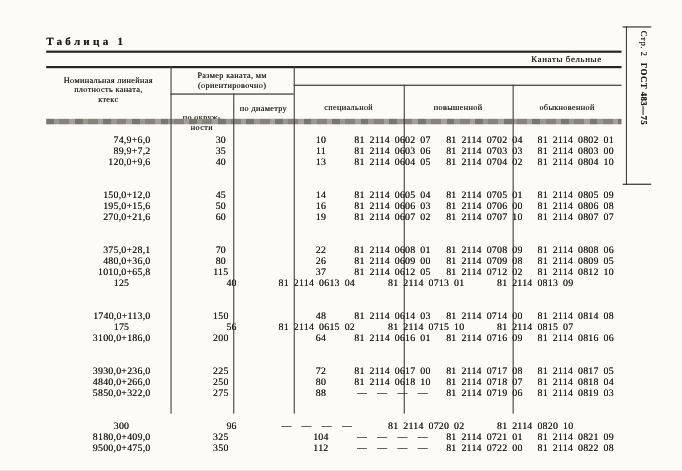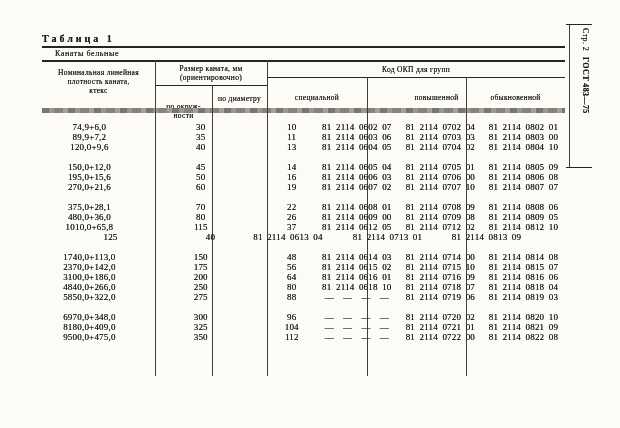--- a/index.html
+++ b/index.html
@@ -14,33 +14,33 @@
     position:absolute; top:33px; left:42px; width:518px;
     font-size:10px; font-weight:bold; letter-spacing:3px;
   }
   .hline { position:absolute; background:#26251f; }
   .vline { position:absolute; width:1.3px; background:#413f3a; }
   .band {
     position:absolute; left:42px; top:108px; width:523px; height:5px;
     background:repeating-linear-gradient(90deg,#777670 0 7px,#9a998f 7px 12px,#85837c 12px 21px,#a3a198 21px 26px);
   }
   .span-title {
-    position:absolute; left:55px; top:49px; width:523px;
-    text-align:left; font-size:8px; letter-spacing:0.6px;
+    position:absolute; left:24px; top:49px; width:523px;
+    text-align:right; font-size:8px; letter-spacing:0.6px;
   }
   .hdr {
     position:absolute; text-align:center;
     font-size:7.5px; line-height:9px; letter-spacing:0.3px;
   }
   .hdr span { display:block; }
   .tbody { position:absolute; left:42px; top:122px; width:523px; }
   .trow { display:flex; height:10px; line-height:10px; font-size:9px; }
-  .trow.group-gap { margin-top:10px; }
+  .trow.group-gap { margin-top:20px; }
   .tcell { text-align:center; letter-spacing:0.2px; }
-  .c0 { width:113px; }
+  .c0 { width:113px;text-align:right; }
   .c1 { width:57px;padding-left:40px; }
   .c2 { width:55px;padding-left:44px; }
   .c3 { width:100px; word-spacing:2px; }
   .c4 { width:99px;  word-spacing:2px; }
   .c5 { width:99px;  word-spacing:2px; }
   .margin-note-text {
     position:absolute; left:571px; top:28px; height:130px; width:19px;
     writing-mode:vertical-rl; font-size:8px; letter-spacing:0.4px;
     white-space:nowrap;
   }
@@ -63,31 +63,30 @@
     <span>плотность каната,</span>
     <span>ктекс</span>
   </div>
 
   <div class="hdr" style="left:155px; top:64px; width:112px;">
     <span>Размер каната, мм</span>
     <span>(ориентировочно)</span>
   </div>
   <div class="hline" style="left:155px; top:85px; width:112px; height:1px;"></div>
 
-  <div class="hdr" style="left:267px; top:65px; width:298px;">Код ОКП для групп</div>
   <div class="hline" style="left:267px; top:77px; width:298px; height:1px;"></div>
 
   <div class="hdr" style="left:155px; top:102px; width:57px;">
     <span>по окруж-</span>
     <span>ности</span>
   </div>
   <div class="hdr" style="left:212px; top:94px; width:55px;">по диаметру</div>
 
   <div class="hdr" style="left:267px; top:93px; width:100px;">специальной</div>
-  <div class="hdr" style="left:367px; top:93px; width:99px;padding-left:20px;">повышенной</div>
+  <div class="hdr" style="left:367px; top:93px; width:99px;">повышенной</div>
   <div class="hdr" style="left:466px; top:93px; width:99px;">обыкновенной</div>
 
   <div class="band"></div>
 
   <div class="vline" style="left:155px; top:60px; height:316px;"></div>
   <div class="vline" style="left:212px; top:85px; height:291px;"></div>
   <div class="vline" style="left:267px; top:60px; height:316px;"></div>
   <div class="vline" style="left:367px; top:77px; height:299px;"></div>
   <div class="vline" style="left:466px; top:77px; height:299px;"></div>
 
@@ -173,53 +172,59 @@
       </div>
       <div class="trow group-gap">
         <div class="tcell c0">1740,0+113,0</div>
         <div class="tcell c1">150</div>
         <div class="tcell c2">48</div>
         <div class="tcell c3">81 2114 0614 03</div>
         <div class="tcell c4">81 2114 0714 00</div>
         <div class="tcell c5">81 2114 0814 08</div>
       </div>
       <div class="trow">
-        <div class="tcell c0">2370,0+142,0</div>
         <div class="tcell c1">175</div>
         <div class="tcell c2">56</div>
         <div class="tcell c3">81 2114 0615 02</div>
         <div class="tcell c4">81 2114 0715 10</div>
         <div class="tcell c5">81 2114 0815 07</div>
       </div>
       <div class="trow">
         <div class="tcell c0">3100,0+186,0</div>
         <div class="tcell c1">200</div>
         <div class="tcell c2">64</div>
         <div class="tcell c3">81 2114 0616 01</div>
         <div class="tcell c4">81 2114 0716 09</div>
         <div class="tcell c5">81 2114 0816 06</div>
       </div>
+      <div class="trow group-gap">
+        <div class="tcell c0">3930,0+236,0</div>
+        <div class="tcell c1">225</div>
+        <div class="tcell c2">72</div>
+        <div class="tcell c3">81 2114 0617 00</div>
+        <div class="tcell c4">81 2114 0717 08</div>
+        <div class="tcell c5">81 2114 0817 05</div>
+      </div>
       <div class="trow">
         <div class="tcell c0">4840,0+266,0</div>
         <div class="tcell c1">250</div>
         <div class="tcell c2">80</div>
         <div class="tcell c3">81 2114 0618 10</div>
         <div class="tcell c4">81 2114 0718 07</div>
         <div class="tcell c5">81 2114 0818 04</div>
       </div>
       <div class="trow">
         <div class="tcell c0">5850,0+322,0</div>
         <div class="tcell c1">275</div>
         <div class="tcell c2">88</div>
         <div class="tcell c3">— — — —</div>
         <div class="tcell c4">81 2114 0719 06</div>
         <div class="tcell c5">81 2114 0819 03</div>
       </div>
       <div class="trow group-gap">
-        <div class="tcell c0">6970,0+348,0</div>
         <div class="tcell c1">300</div>
         <div class="tcell c2">96</div>
         <div class="tcell c3">— — — —</div>
         <div class="tcell c4">81 2114 0720 02</div>
         <div class="tcell c5">81 2114 0820 10</div>
       </div>
       <div class="trow">
         <div class="tcell c0">8180,0+409,0</div>
         <div class="tcell c1">325</div>
         <div class="tcell c2">104</div>

